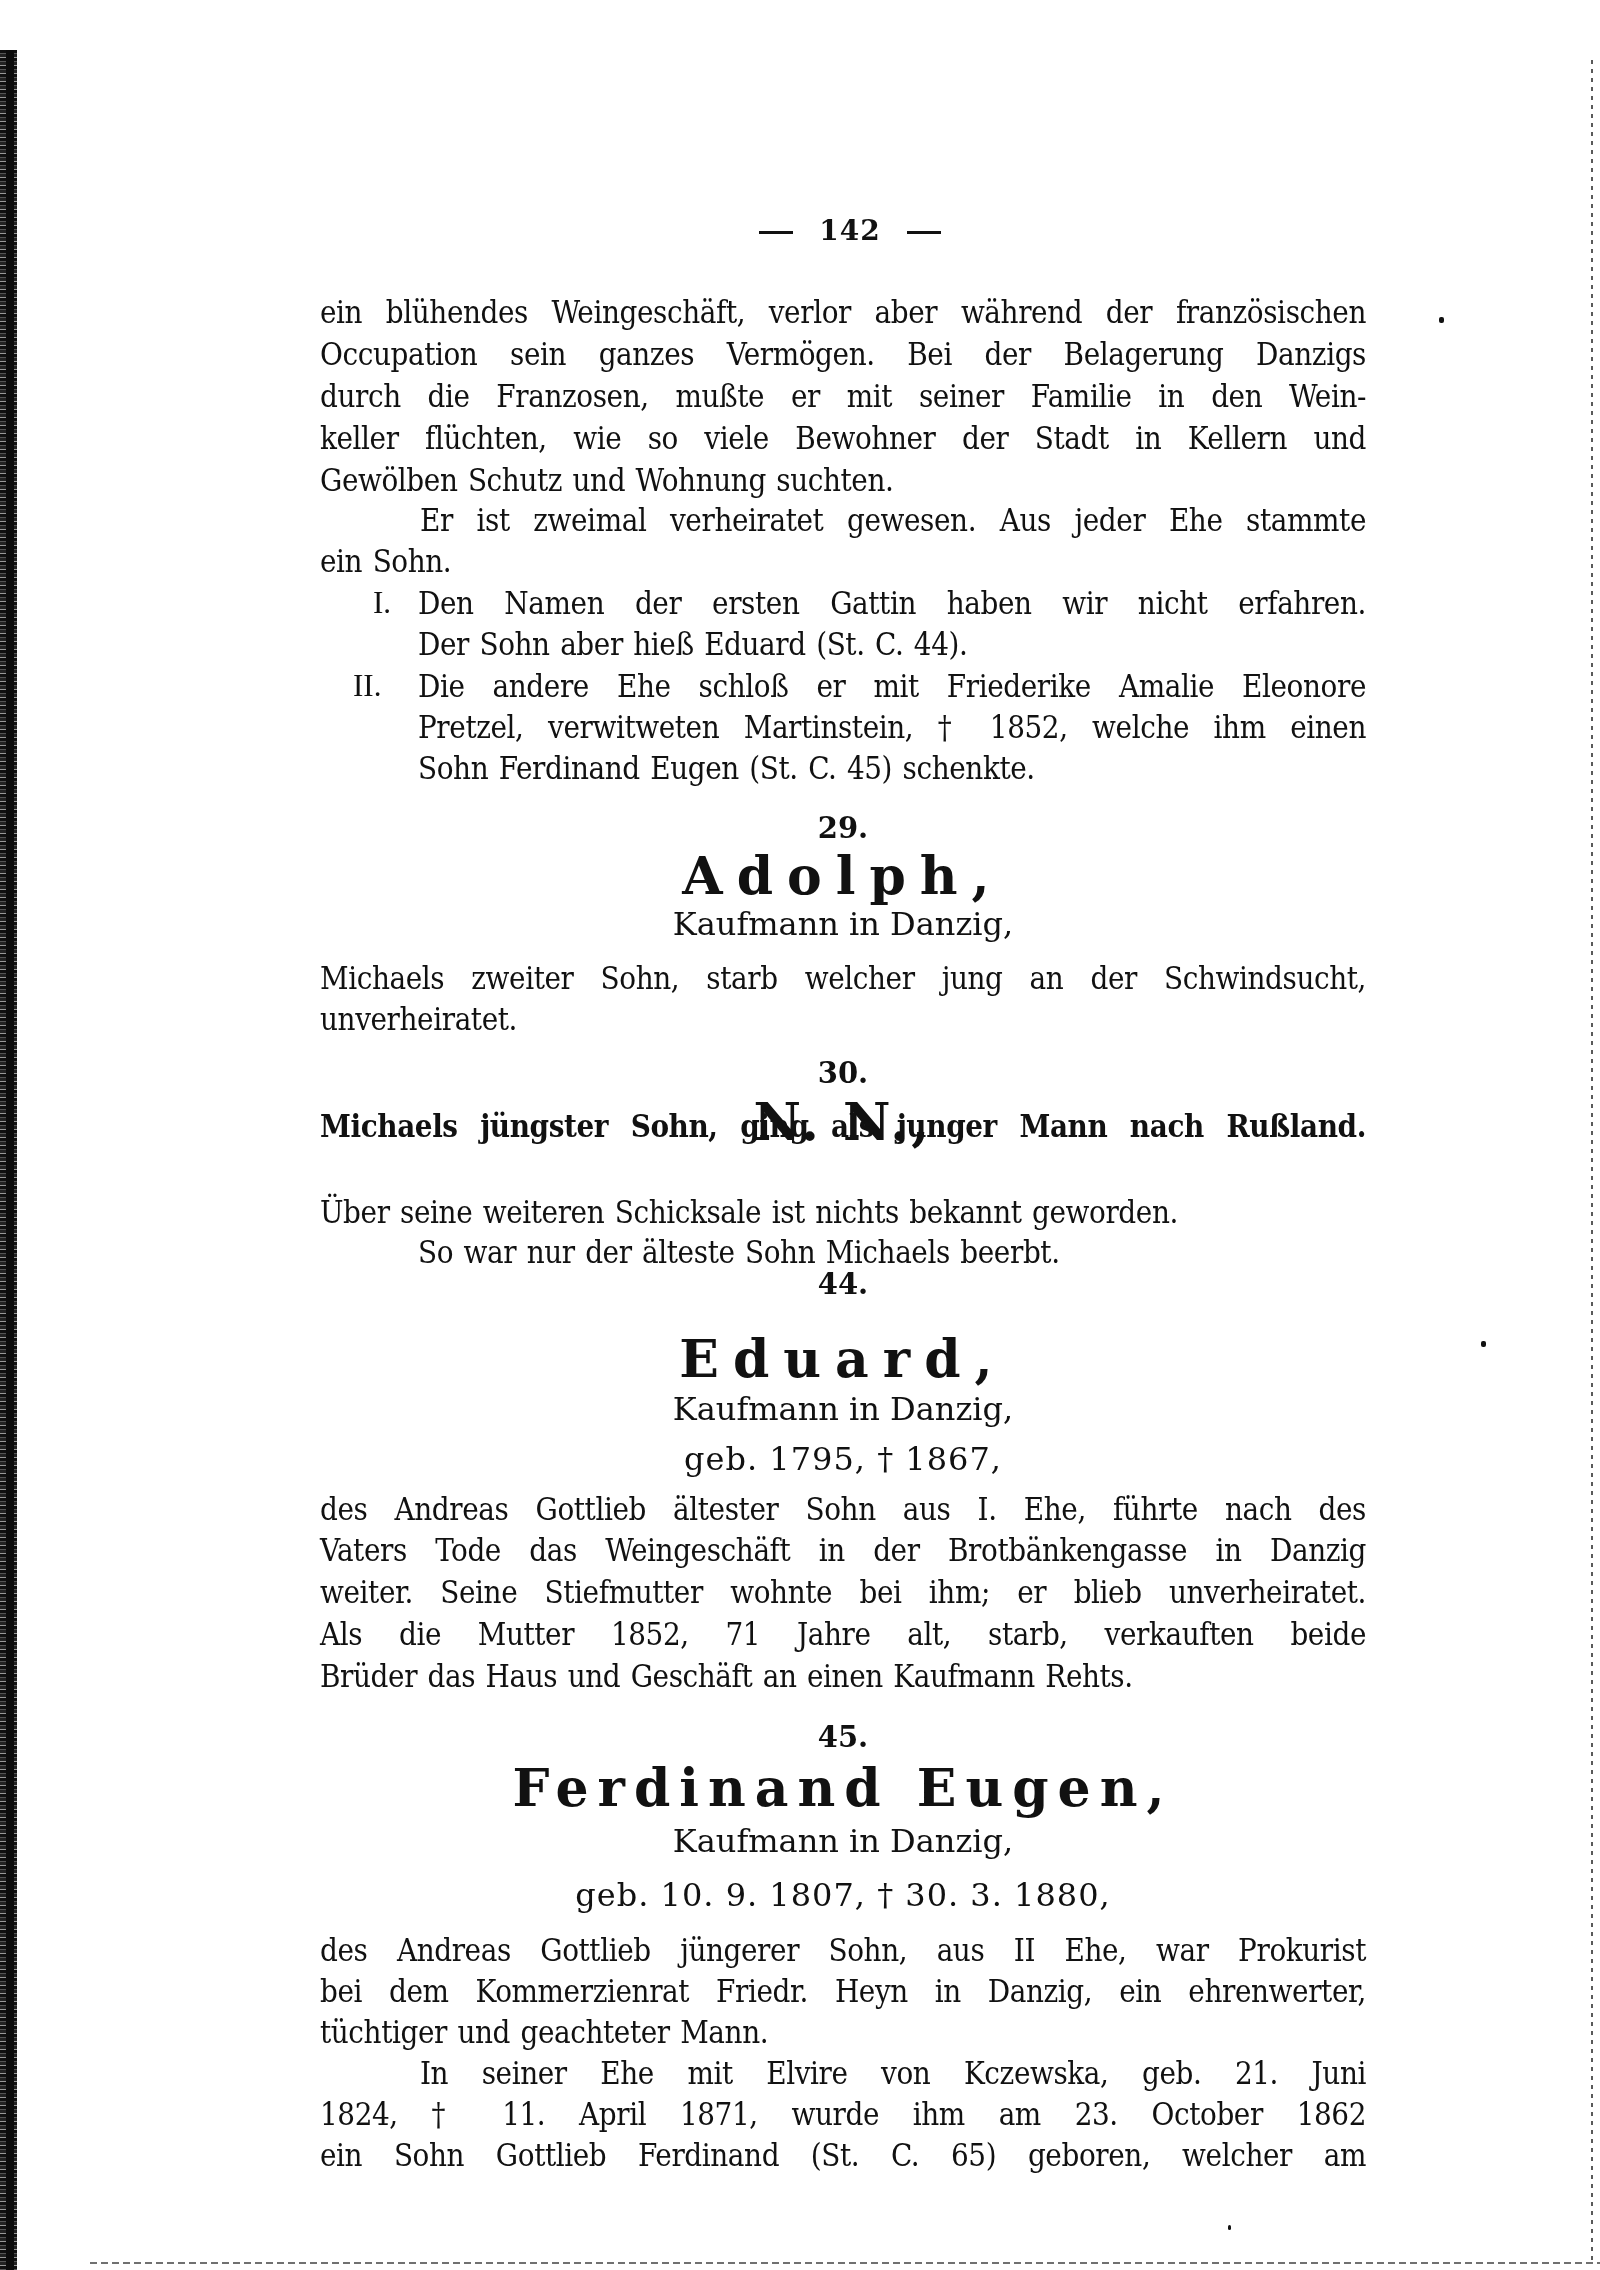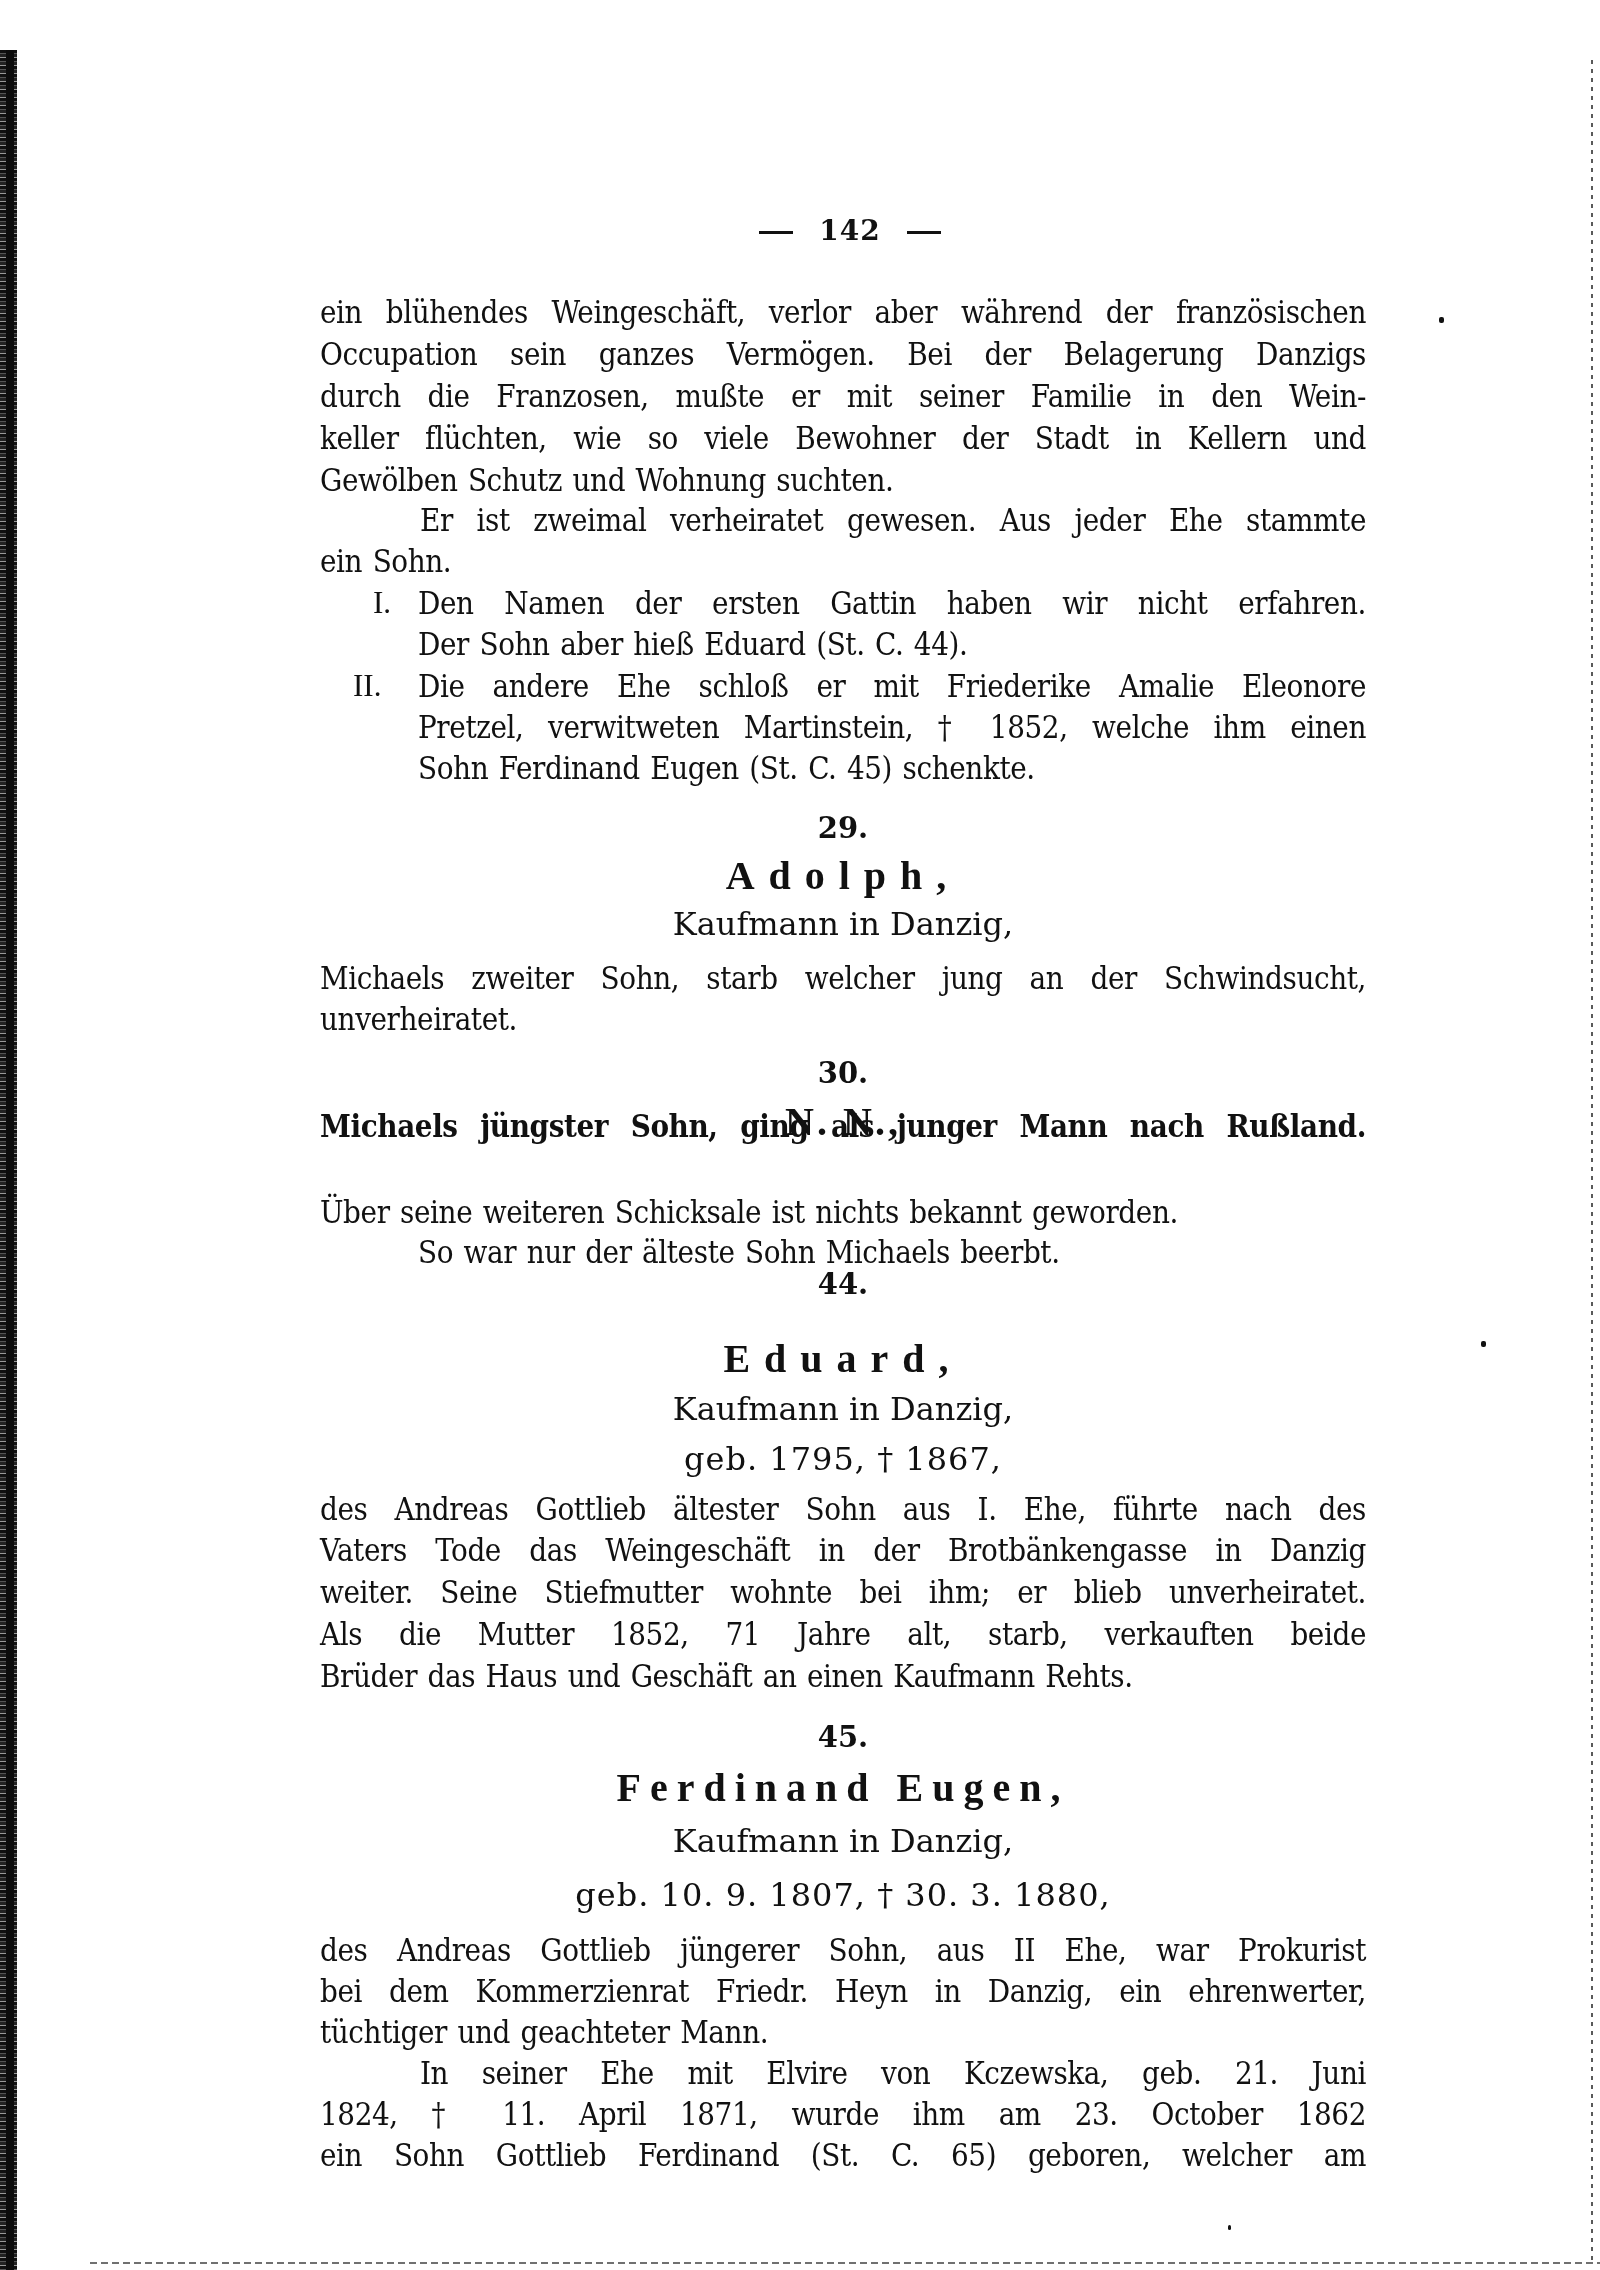--- a/index.html
+++ b/index.html
@@ -41,21 +41,21 @@
     }
     .line.last { text-align-last: left; }
     .line.indent { padding-left: 100px; box-sizing: border-box; }
     .line.list-indent { padding-left: 98px; box-sizing: border-box; }
     .list-marker { position: absolute; font-size: 31px; line-height: 36px; font-family: "Liberation Serif", serif; }
     .center {
       position: absolute; left: 0; width: 100%; text-align: center; white-space: nowrap;
       font-family: "DejaVu Serif", serif;
     }
     .entry-num { font-size: 29px; line-height: 34px; font-weight: bold; }
-    .entry-name { font-size: 40px; line-height: 46px; font-weight: bold; letter-spacing: 14px; font-family: Liberation Serif, serif; }
+    .entry-name { font-size: 52px; line-height: 46px; font-weight: bold; letter-spacing: 14px; }
     .entry-name.tight { letter-spacing: 3px; }
     .entry-role { font-size: 32px; line-height: 38px; }
     .entry-dates { font-size: 32px; line-height: 38px; letter-spacing: 1px; }
   </style>
 </head>
 <body>
 
 <div class="scan-strip">
     <div class="scan-strip-inner"></div>
   </div>

